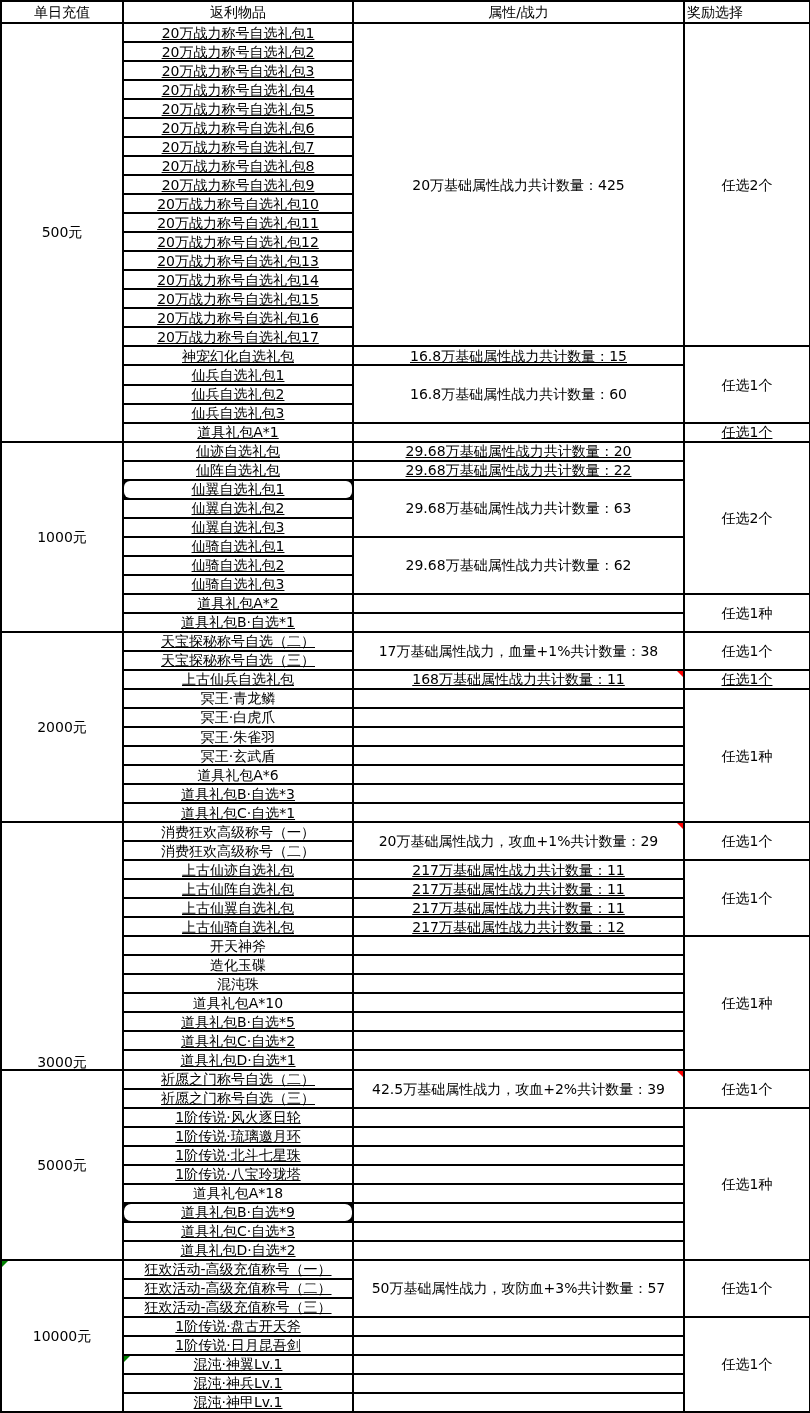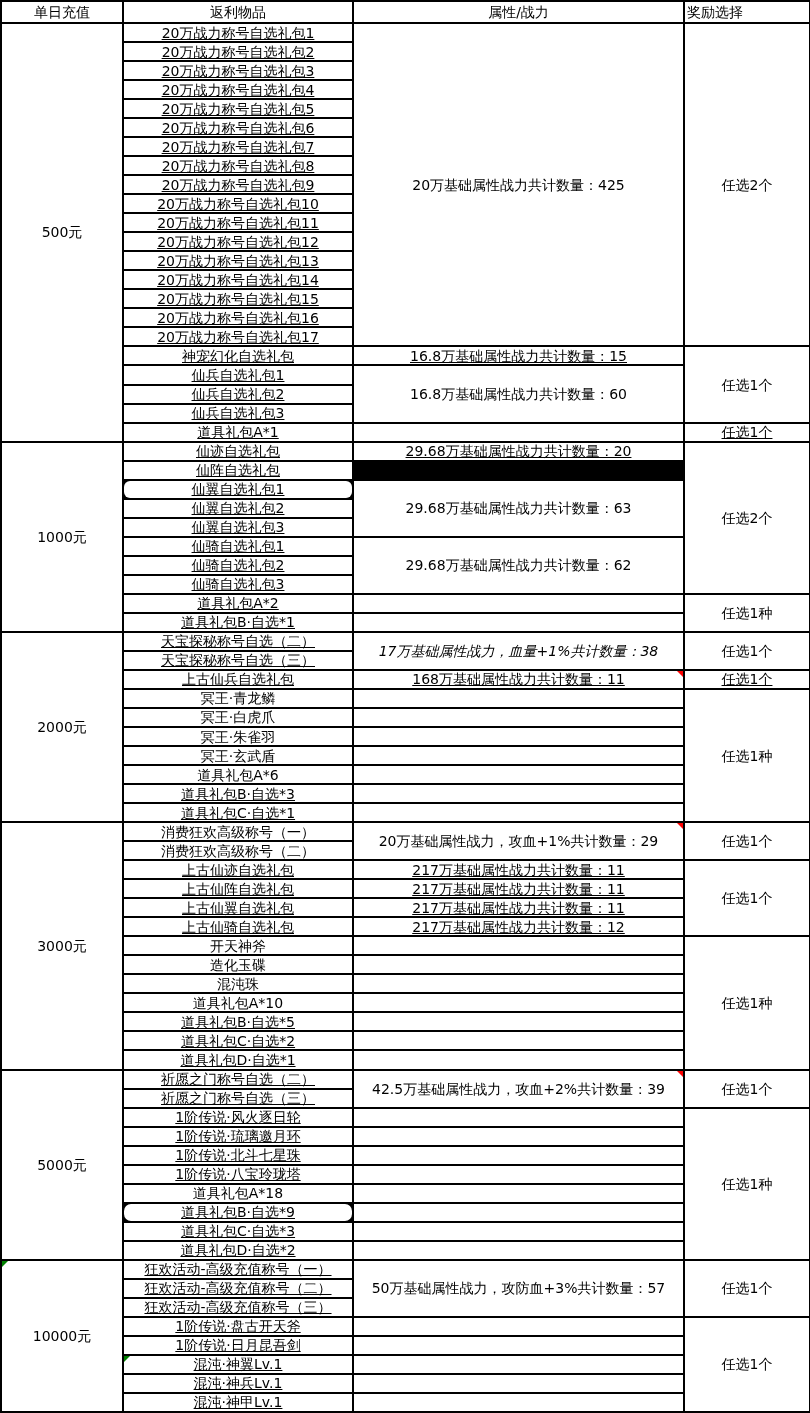--- a/index.html
+++ b/index.html
@@ -167,20 +167,23 @@
       </div>
       <div class="cell" style="grid-area: 32 / 2;">
         <span class="u">道具礼包A*2</span>
       </div>
       <div class="cell" style="grid-area: 33 / 2;">
         <span class="u">道具礼包B·自选*1</span>
       </div>
       <div class="cell" style="grid-area: 24 / 3 / span 1;">
         <span class="u">29.68万基础属性战力共计数量：20</span>
       </div>
+      <div class="cell" style="grid-area: 25 / 3 / span 1;">
+        <span class="u">29.68万基础属性战力共计数量：22</span>
+      </div>
       <div class="cell" style="grid-area: 26 / 3 / span 3;">
         <span>29.68万基础属性战力共计数量：63</span>
       </div>
       <div class="cell" style="grid-area: 29 / 3 / span 3;">
         <span>29.68万基础属性战力共计数量：62</span>
       </div>
       <div class="cell" style="grid-area: 32 / 3 / span 1;">
         <span></span>
       </div>
       <div class="cell" style="grid-area: 33 / 3 / span 1;">
@@ -218,21 +221,21 @@
       </div>
       <div class="cell" style="grid-area: 41 / 2;">
         <span>道具礼包A*6</span>
       </div>
       <div class="cell" style="grid-area: 42 / 2;">
         <span class="u">道具礼包B·自选*3</span>
       </div>
       <div class="cell" style="grid-area: 43 / 2;">
         <span class="u">道具礼包C·自选*1</span>
       </div>
-      <div class="cell" style="grid-area: 34 / 3 / span 2; font-style: italic;">
+      <div class="cell" style="grid-area: 34 / 3 / span 2;">
         <span>17万基础属性战力，血量+1%共计数量：38</span>
       </div>
       <div class="cell" style="grid-area: 36 / 3 / span 1;">
         <span class="u">168万基础属性战力共计数量：11</span>
         <i class="marker-red"></i>
       </div>
       <div class="cell" style="grid-area: 37 / 3 / span 1;">
         <span></span>
       </div>
       <div class="cell" style="grid-area: 38 / 3 / span 1;">
@@ -255,21 +258,21 @@
       </div>
       <div class="cell" style="grid-area: 34 / 4 / span 2;">
         <span>任选1个</span>
       </div>
       <div class="cell" style="grid-area: 36 / 4 / span 1;">
         <span class="u">任选1个</span>
       </div>
       <div class="cell" style="grid-area: 37 / 4 / span 7;">
         <span>任选1种</span>
       </div>
-      <div class="cell" style="grid-area: 44 / 1 / span 13;">
+      <div class="cell" style="grid-area: 44 / 1 / span 13; align-items: flex-end;">
         <span>3000元</span>
       </div>
       <div class="cell" style="grid-area: 44 / 2;">
         <span>消费狂欢高级称号（一）</span>
       </div>
       <div class="cell" style="grid-area: 45 / 2;">
         <span>消费狂欢高级称号（二）</span>
       </div>
       <div class="cell" style="grid-area: 46 / 2;">
         <span class="u">上古仙迹自选礼包</span>

